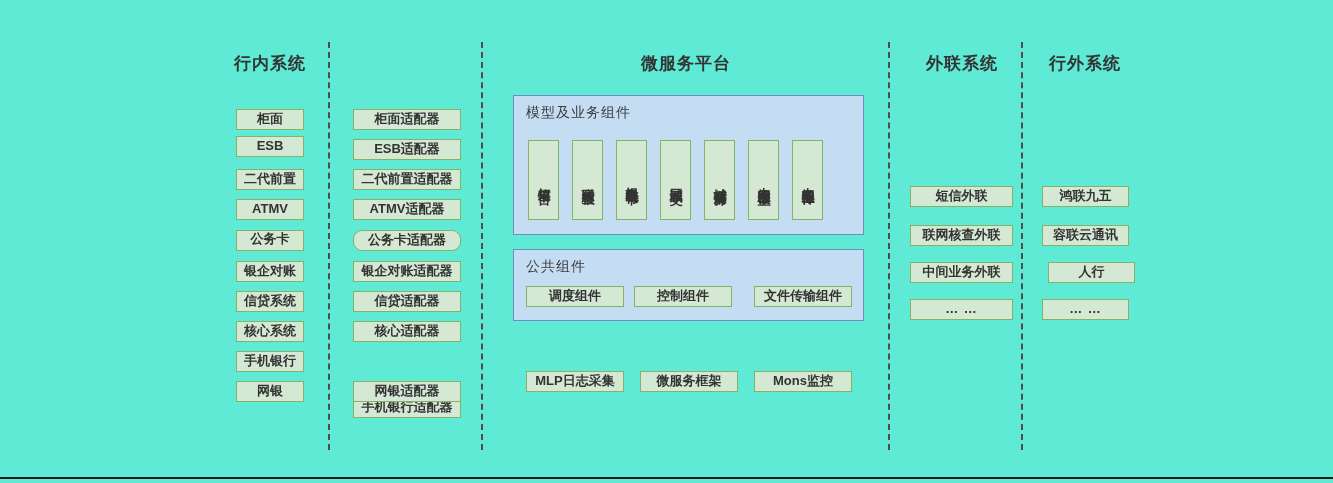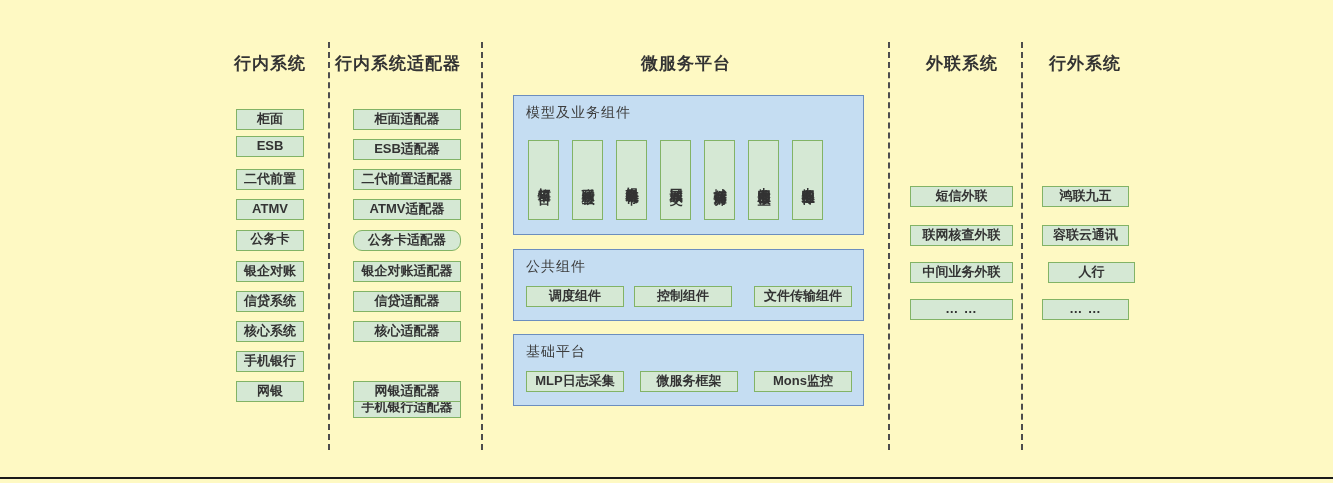--- a/index.html
+++ b/index.html
@@ -9,21 +9,21 @@
     background: #ffffff;
   }
   body {
     font-family: "Liberation Sans", "DejaVu Sans", sans-serif;
     color: #333333;
   }
   #canvas {
     position: relative;
     width: 1333px;
     height: 483px;
-    background: #fef9c3;
+    background: #5eead4;
     overflow: hidden;
   }
 
   
   .col-title {
     position: absolute;
     font-size: 17px;
     font-weight: bold;
     color: #333333;
     text-align: center;
@@ -98,21 +98,20 @@
     height: 0;
     border-top: 2px solid #1a1a1a;
   }
 </style>
 </head>
 <body>
 
 <div id="canvas">
 
   <div class="col-title" style="left:270px; top:52px;">行内系统</div>
-  <div class="col-title" style="left:398px; top:52px;">行内系统适配器</div>
   <div class="col-title" style="left:686px; top:52px;">微服务平台</div>
   <div class="col-title" style="left:962px; top:52px;">外联系统</div>
   <div class="col-title" style="left:1085px; top:52px;">行外系统</div>
 
   <div class="divider" style="left:328px;"></div>
   <div class="divider" style="left:481px;"></div>
   <div class="divider" style="left:888px;"></div>
   <div class="divider" style="left:1021px;"></div>
 
   <div class="node" style="left:236px; top:109px; width:68px; height:21px;">柜面</div>
@@ -148,23 +147,20 @@
   <div class="node vert" style="left:748px; top:140px; width:31px; height:80px;">中间业务模型</div>
   <div class="node vert" style="left:792px; top:140px; width:31px; height:80px;">中间业务组件</div>
 
   <div class="panel" style="left:513px; top:249px; width:351px; height:72px;">
     <div class="panel-title">公共组件</div>
   </div>
   <div class="node" style="left:526px; top:286px; width:98px; height:21px;">调度组件</div>
   <div class="node" style="left:634px; top:286px; width:98px; height:21px;">控制组件</div>
   <div class="node" style="left:754px; top:286px; width:98px; height:21px;">文件传输组件</div>
 
-  <div class="panel" style="left:513px; top:334px; width:351px; height:72px;">
-    <div class="panel-title">基础平台</div>
-  </div>
   <div class="node" style="left:526px; top:371px; width:98px; height:21px;">MLP日志采集</div>
   <div class="node" style="left:640px; top:371px; width:98px; height:21px;">微服务框架</div>
   <div class="node" style="left:754px; top:371px; width:98px; height:21px;">Mons监控</div>
 
   <div class="node" style="left:910px; top:186px; width:103px; height:21px;">短信外联</div>
   <div class="node" style="left:910px; top:225px; width:103px; height:21px;">联网核查外联</div>
   <div class="node" style="left:910px; top:262px; width:103px; height:21px;">中间业务外联</div>
   <div class="node dots" style="left:910px; top:299px; width:103px; height:21px;">… …</div>
 
   <div class="node" style="left:1042px; top:186px; width:87px; height:21px;">鸿联九五</div>

